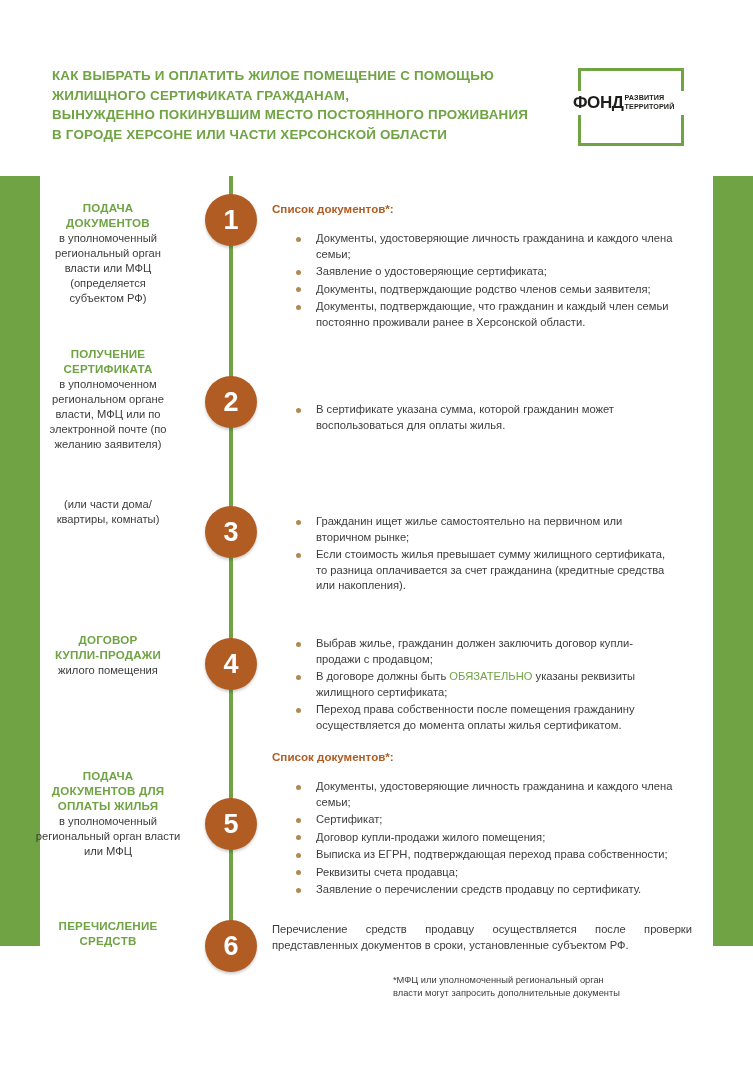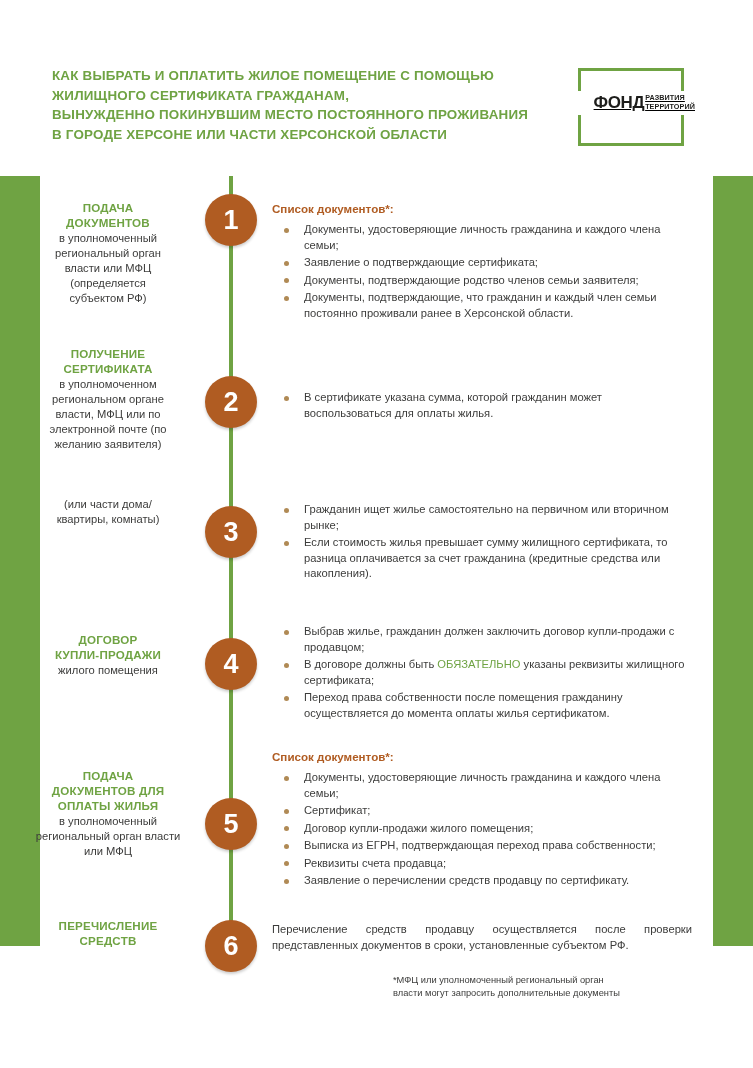--- a/index.html
+++ b/index.html
@@ -62,23 +62,22 @@
     box-sizing: border-box;
   }
   #logo-inner {
     position: absolute;
     left: -8px;
     top: 20px;
     width: 122px;
     background: #ffffff;
     display: flex;
     align-items: flex-end;
-    justify-content: flex-end;
+    justify-content: flex-start;
     padding: 3px 0 4px 0;
-    text-decoration: underline;
   }
   #logo-word {
     color: #1d1d1b;
     font-size: 17px;
     font-weight: bold;
     letter-spacing: -0.4px;
     line-height: 17px;
   }
   #logo-sub {
     color: #1d1d1b;
@@ -149,21 +148,21 @@
     left: 272px;
     width: 420px;
   }
   .list-title {
     color: #b05c22;
     font-size: 11.6px;
     font-weight: bold;
     margin-bottom: 7px;
   }
   ul.bullets {
-    margin: 4px;
+    margin: 16px;
     padding: 0;
     list-style: none;
   }
   ul.bullets li {
     position: relative;
     padding-left: 28px;
     color: #3c3c3b;
     font-size: 11.2px;
     line-height: 15.5px;
     margin-bottom: 2px;
@@ -235,21 +234,21 @@
 региональный орган
 власти или МФЦ
 (определяется
 субъектом РФ)</div>
     </div>
     <div class="circle" style="top:0px">1</div>
     <div class="step-right" style="top:8px">
       <div class="list-title">Список документов*:</div>
       <ul class="bullets">
         <li>Документы, удостоверяющие личность гражданина и каждого члена семьи;</li>
-        <li>Заявление о подтверждающие сертификата;</li>
+        <li>Заявление о удостоверяющие сертификата;</li>
         <li>Документы, подтверждающие родство членов семьи заявителя;</li>
         <li>Документы, подтверждающие, что гражданин и каждый член семьи постоянно проживали ранее в Херсонской области.</li>
       </ul>
     </div>
   </div>
 
   <div class="step" style="top:344px">
     <div class="step-left" style="top:2px">
       <div class="head">ПОЛУЧЕНИЕ
 СЕРТИФИКАТА</div>

